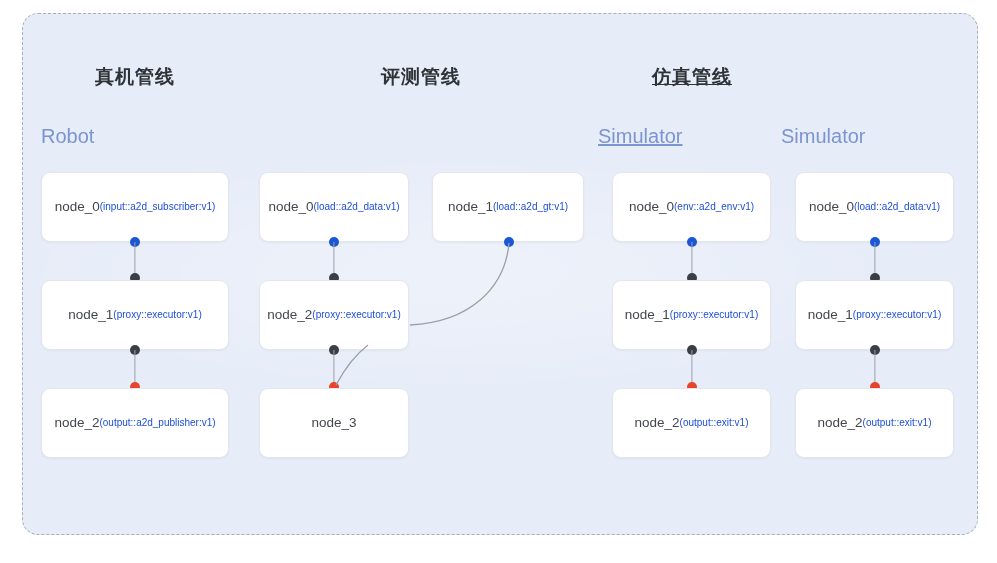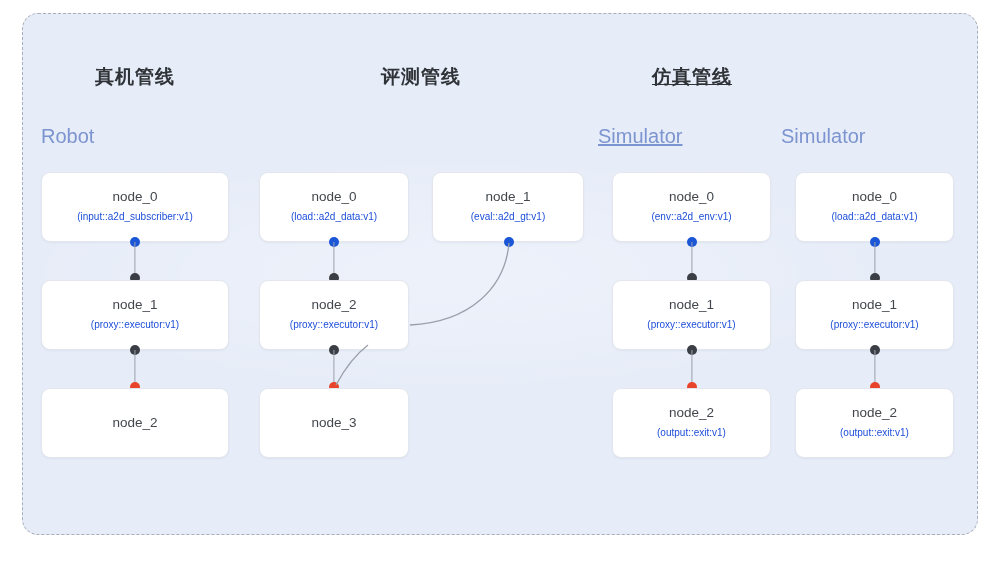--- a/index.html
+++ b/index.html
@@ -67,21 +67,21 @@
 
   
   .node {
     position: absolute;
     box-sizing: border-box;
     background: #ffffff;
     border: 1px solid #e3e6ec;
     border-radius: 9px;
     box-shadow: 0 1px 2px rgba(40,50,80,0.05);
     display: flex;
-    flex-direction: column;
+    flex-direction: row;
     align-items: center;
     justify-content: center;
     overflow: hidden;
   }
   .node-name {
     font-size: 13.5px;
     color: #43474d;
     line-height: 20px;
     white-space: nowrap;
   }
@@ -148,35 +148,36 @@
   <div class="node" style="left:41px; top:280px; width:188px; height:70px;">
     <span class="node-name">node_1</span>
     <span class="node-type">(proxy::executor:v1)</span>
   </div>
   <div class="port black" style="left:135px; top:350px;"></div>
   <div class="link" style="left:135px; top:350px; height:37px;"></div>
   <div class="port red" style="left:135px; top:387px;"></div>
 
   <div class="node" style="left:41px; top:388px; width:188px; height:70px;">
     <span class="node-name">node_2</span>
+    <span class="node-type">(output::a2d_publisher:v1)</span>
   </div>
 
   <div class="col-title" style="left:327px; top:64px; width:188px;">评测管线</div>
 
   <div class="node" style="left:259px; top:172px; width:150px; height:70px;">
     <span class="node-name">node_0</span>
     <span class="node-type">(load::a2d_data:v1)</span>
   </div>
   <div class="port blue" style="left:334px; top:242px;"></div>
   <div class="link" style="left:334px; top:242px; height:36px;"></div>
   <div class="port black" style="left:334px; top:278px;"></div>
 
   <div class="node" style="left:432px; top:172px; width:152px; height:70px;">
     <span class="node-name">node_1</span>
-    <span class="node-type">(eval::a2d_gt:v1)</span>
+    <span class="node-type">(load::a2d_gt:v1)</span>
   </div>
   <div class="port blue" style="left:509px; top:242px;"></div>
 
   <div class="node" style="left:259px; top:280px; width:150px; height:70px;">
     <span class="node-name">node_2</span>
     <span class="node-type">(proxy::executor:v1)</span>
   </div>
   <div class="port black" style="left:334px; top:350px;"></div>
   <div class="link" style="left:334px; top:350px; height:37px;"></div>
   <div class="port red" style="left:334px; top:387px;"></div>

